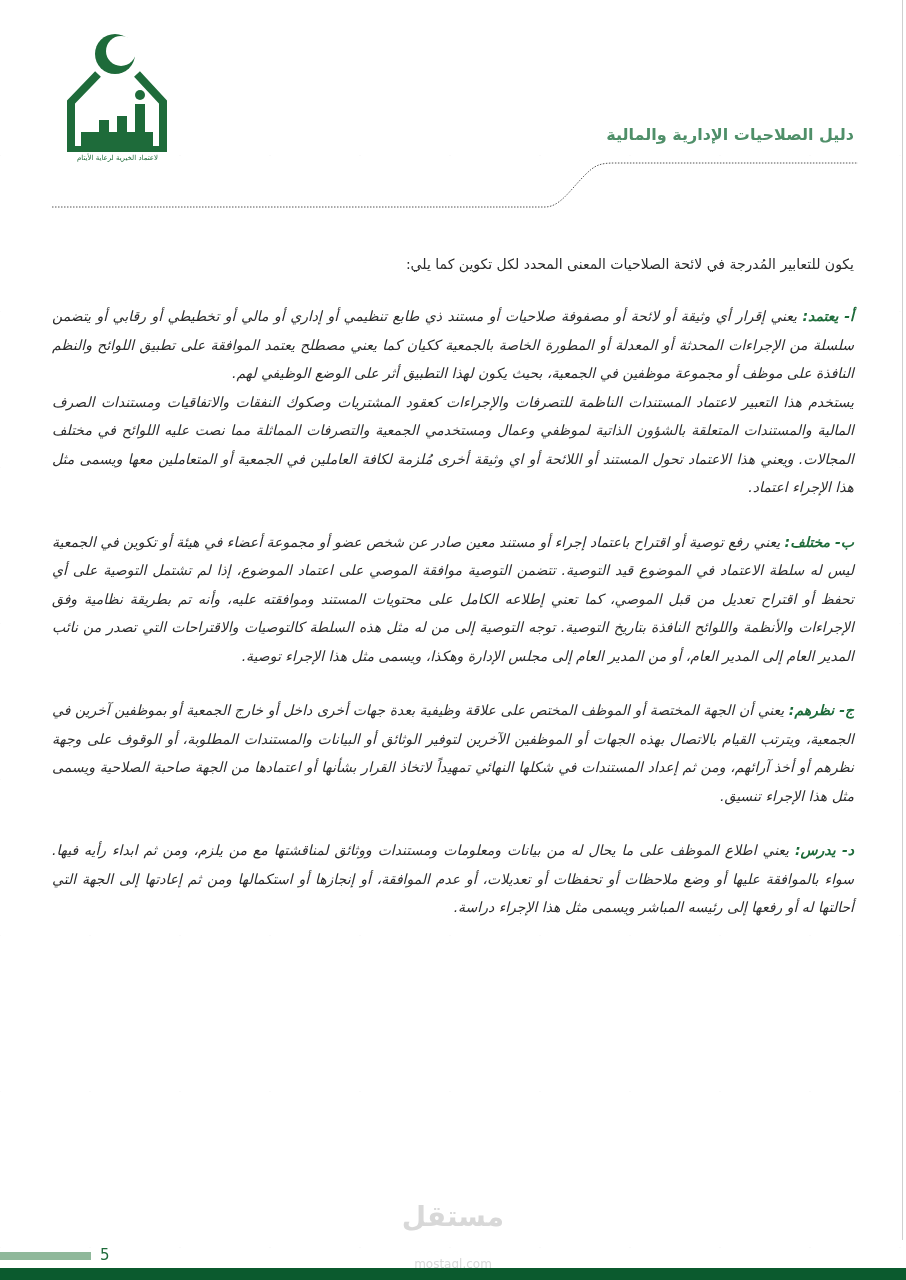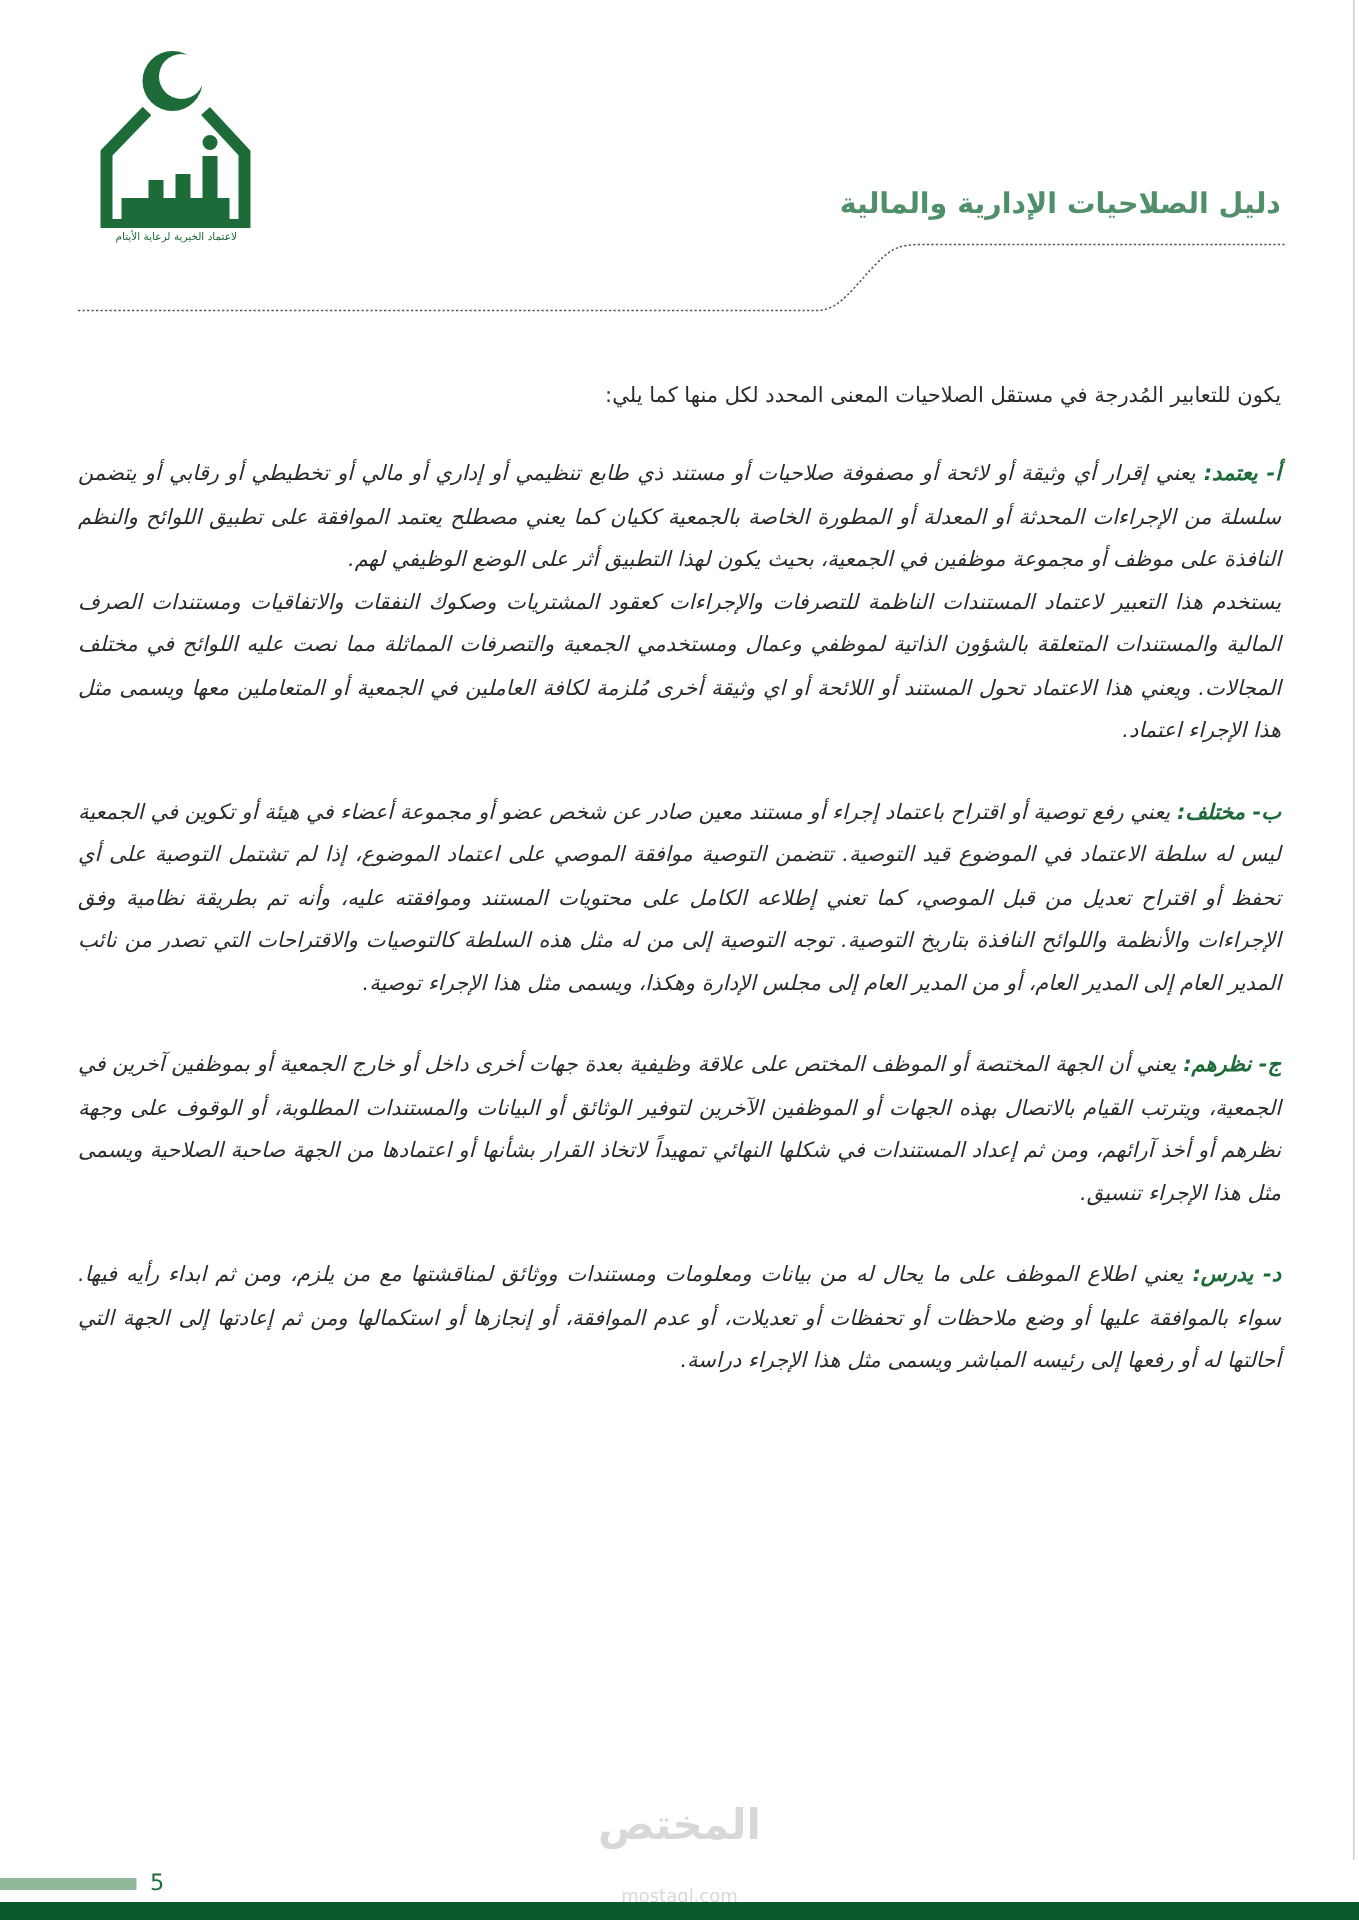--- a/index.html
+++ b/index.html
@@ -25,21 +25,21 @@
     position: absolute; left: 55px; top: 32px; width: 125px; height: 135px;
   }
   .logo svg { display: block; }
   .logo-caption {
     position: absolute; left: 0; top: 122px; width: 125px; text-align: center;
     font-size: 7px; color: #1e6b3a; white-space: nowrap; direction: rtl;
   }
   
   .doc-title {
     position: absolute; right: 52px; top: 125px;
-    font-size: 19px; color: #4f8f69; font-weight: bold; direction: rtl;
+    font-size: 16px; color: #4f8f69; font-weight: bold; direction: rtl;
   }
   .deco-line {
     position: absolute; left: 0; top: 160px; width: 906px; height: 60px;
   }
   
   .content {
     position: absolute; right: 52px; left: 52px; top: 250px;
     direction: rtl; text-align: justify;
   }
   .section-heading {
@@ -94,21 +94,21 @@
   <div class="logo-caption">لاعتماد الخيرية لرعاية الأيتام</div>
 </div>
 
 <div class="doc-title">دليل الصلاحيات الإدارية والمالية</div>
 
 <svg class="deco-line" viewBox="0 0 906 60">
   <path d="M52,47 L545,47 C560,47 570,30 585,15 C595,5 600,3 615,3 L858,3" fill="none" stroke="#555" stroke-width="1" stroke-dasharray="1.5,1.5"></path>
 </svg>
 
 <div class="content">
-  <p class="intro">يكون للتعابير المُدرجة في مستقل الصلاحيات المعنى المحدد لكل منها كما يلي:</p>
+  <p class="intro">يكون للتعابير المُدرجة في لائحة الصلاحيات المعنى المحدد لكل تكوين كما يلي:</p>
 
   <div class="term">
     <p>
       <span class="label">أ- يعتمد:</span>
       <span>يعني إقرار أي وثيقة أو لائحة أو مصفوفة صلاحيات أو مستند ذي طابع تنظيمي أو إداري أو مالي أو تخطيطي أو رقابي أو يتضمن سلسلة من الإجراءات المحدثة أو المعدلة أو المطورة الخاصة بالجمعية ككيان كما يعني مصطلح يعتمد الموافقة على تطبيق اللوائح والنظم النافذة على موظف أو مجموعة موظفين في الجمعية، بحيث يكون لهذا التطبيق أثر على الوضع الوظيفي لهم.</span>
     </p>
     <p>يستخدم هذا التعبير لاعتماد المستندات الناظمة للتصرفات والإجراءات كعقود المشتريات وصكوك النفقات والاتفاقيات ومستندات الصرف المالية والمستندات المتعلقة بالشؤون الذاتية لموظفي وعمال ومستخدمي الجمعية والتصرفات المماثلة مما نصت عليه اللوائح في مختلف المجالات. ويعني هذا الاعتماد تحول المستند أو اللائحة أو اي وثيقة أخرى مُلزمة لكافة العاملين في الجمعية أو المتعاملين معها ويسمى مثل هذا الإجراء اعتماد.</p>
   </div>
 
   <div class="term">
@@ -127,19 +127,19 @@
 
   <div class="term">
     <p>
       <span class="label">د- يدرس:</span>
       <span>يعني اطلاع الموظف على ما يحال له من بيانات ومعلومات ومستندات ووثائق لمناقشتها مع من يلزم، ومن ثم ابداء رأيه فيها. سواء بالموافقة عليها أو وضع ملاحظات أو تحفظات أو تعديلات، أو عدم الموافقة، أو إنجازها أو استكمالها ومن ثم إعادتها إلى الجهة التي أحالتها له أو رفعها إلى رئيسه المباشر ويسمى مثل هذا الإجراء دراسة.</span>
     </p>
   </div>
 </div>
 
 <div class="watermark">
-  <div class="wm-ar">المختص</div>
+  <div class="wm-ar">مستقل</div>
   <div class="wm-en">mostaql.com</div>
 </div>
 
 <div class="footer-bar-light"></div>
 <div class="page-number">5</div>
 <div class="footer-bar"></div>
 
 </body></html>

